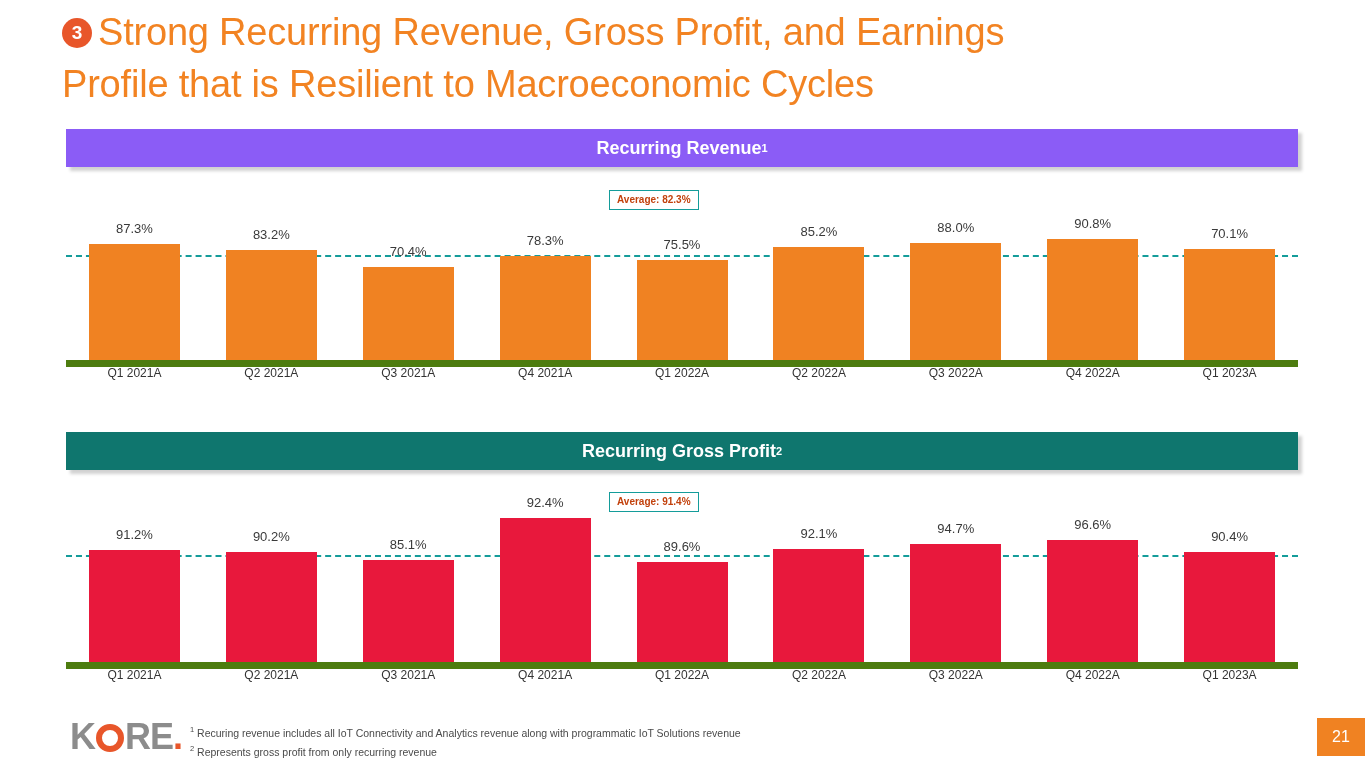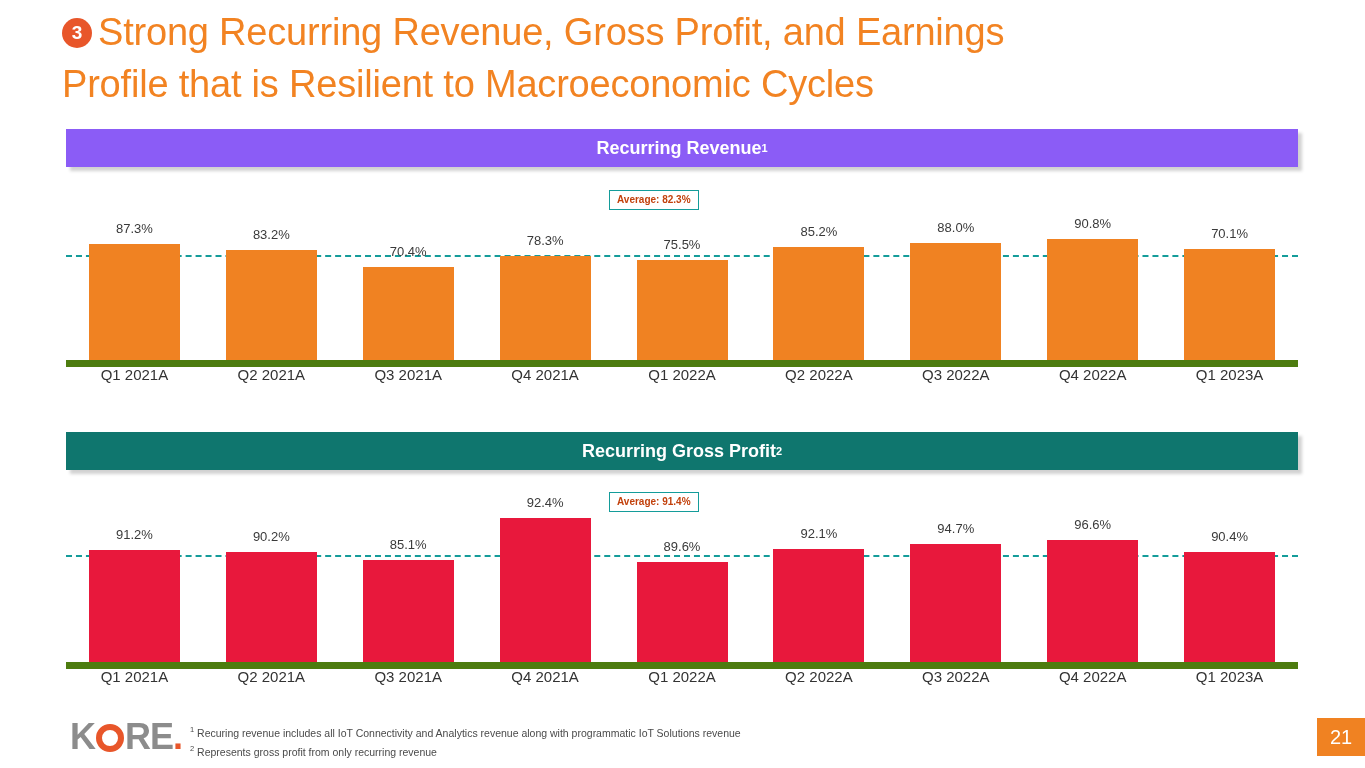--- a/index.html
+++ b/index.html
@@ -136,21 +136,21 @@
   .axis-labels {
     position: absolute;
     left: 0;
     width: 1232px;
     top: 176px;
     display: flex;
   }
   .axis-label {
     flex: 1 1 0;
     text-align: center;
-    font-size: 15px;
+    font-size: 12px;
     color: #333333;
   }
 
   
   .logo {
     position: absolute;
     left: 70px;
     top: 719px;
     font-size: 36px;
     font-weight: 700;
@@ -181,21 +181,21 @@
   .footnotes sup { font-size: 7.5px; }
 
   .page-number {
     position: absolute;
     right: 0px;
     top: 718px;
     width: 48px;
     height: 38px;
     background: #F08222;
     color: #ffffff;
-    font-size: 20px;
+    font-size: 16px;
     display: flex;
     align-items: center;
     justify-content: center;
   }
 </style>
 </head>
 <body>
 
 <div class="slide">
 

